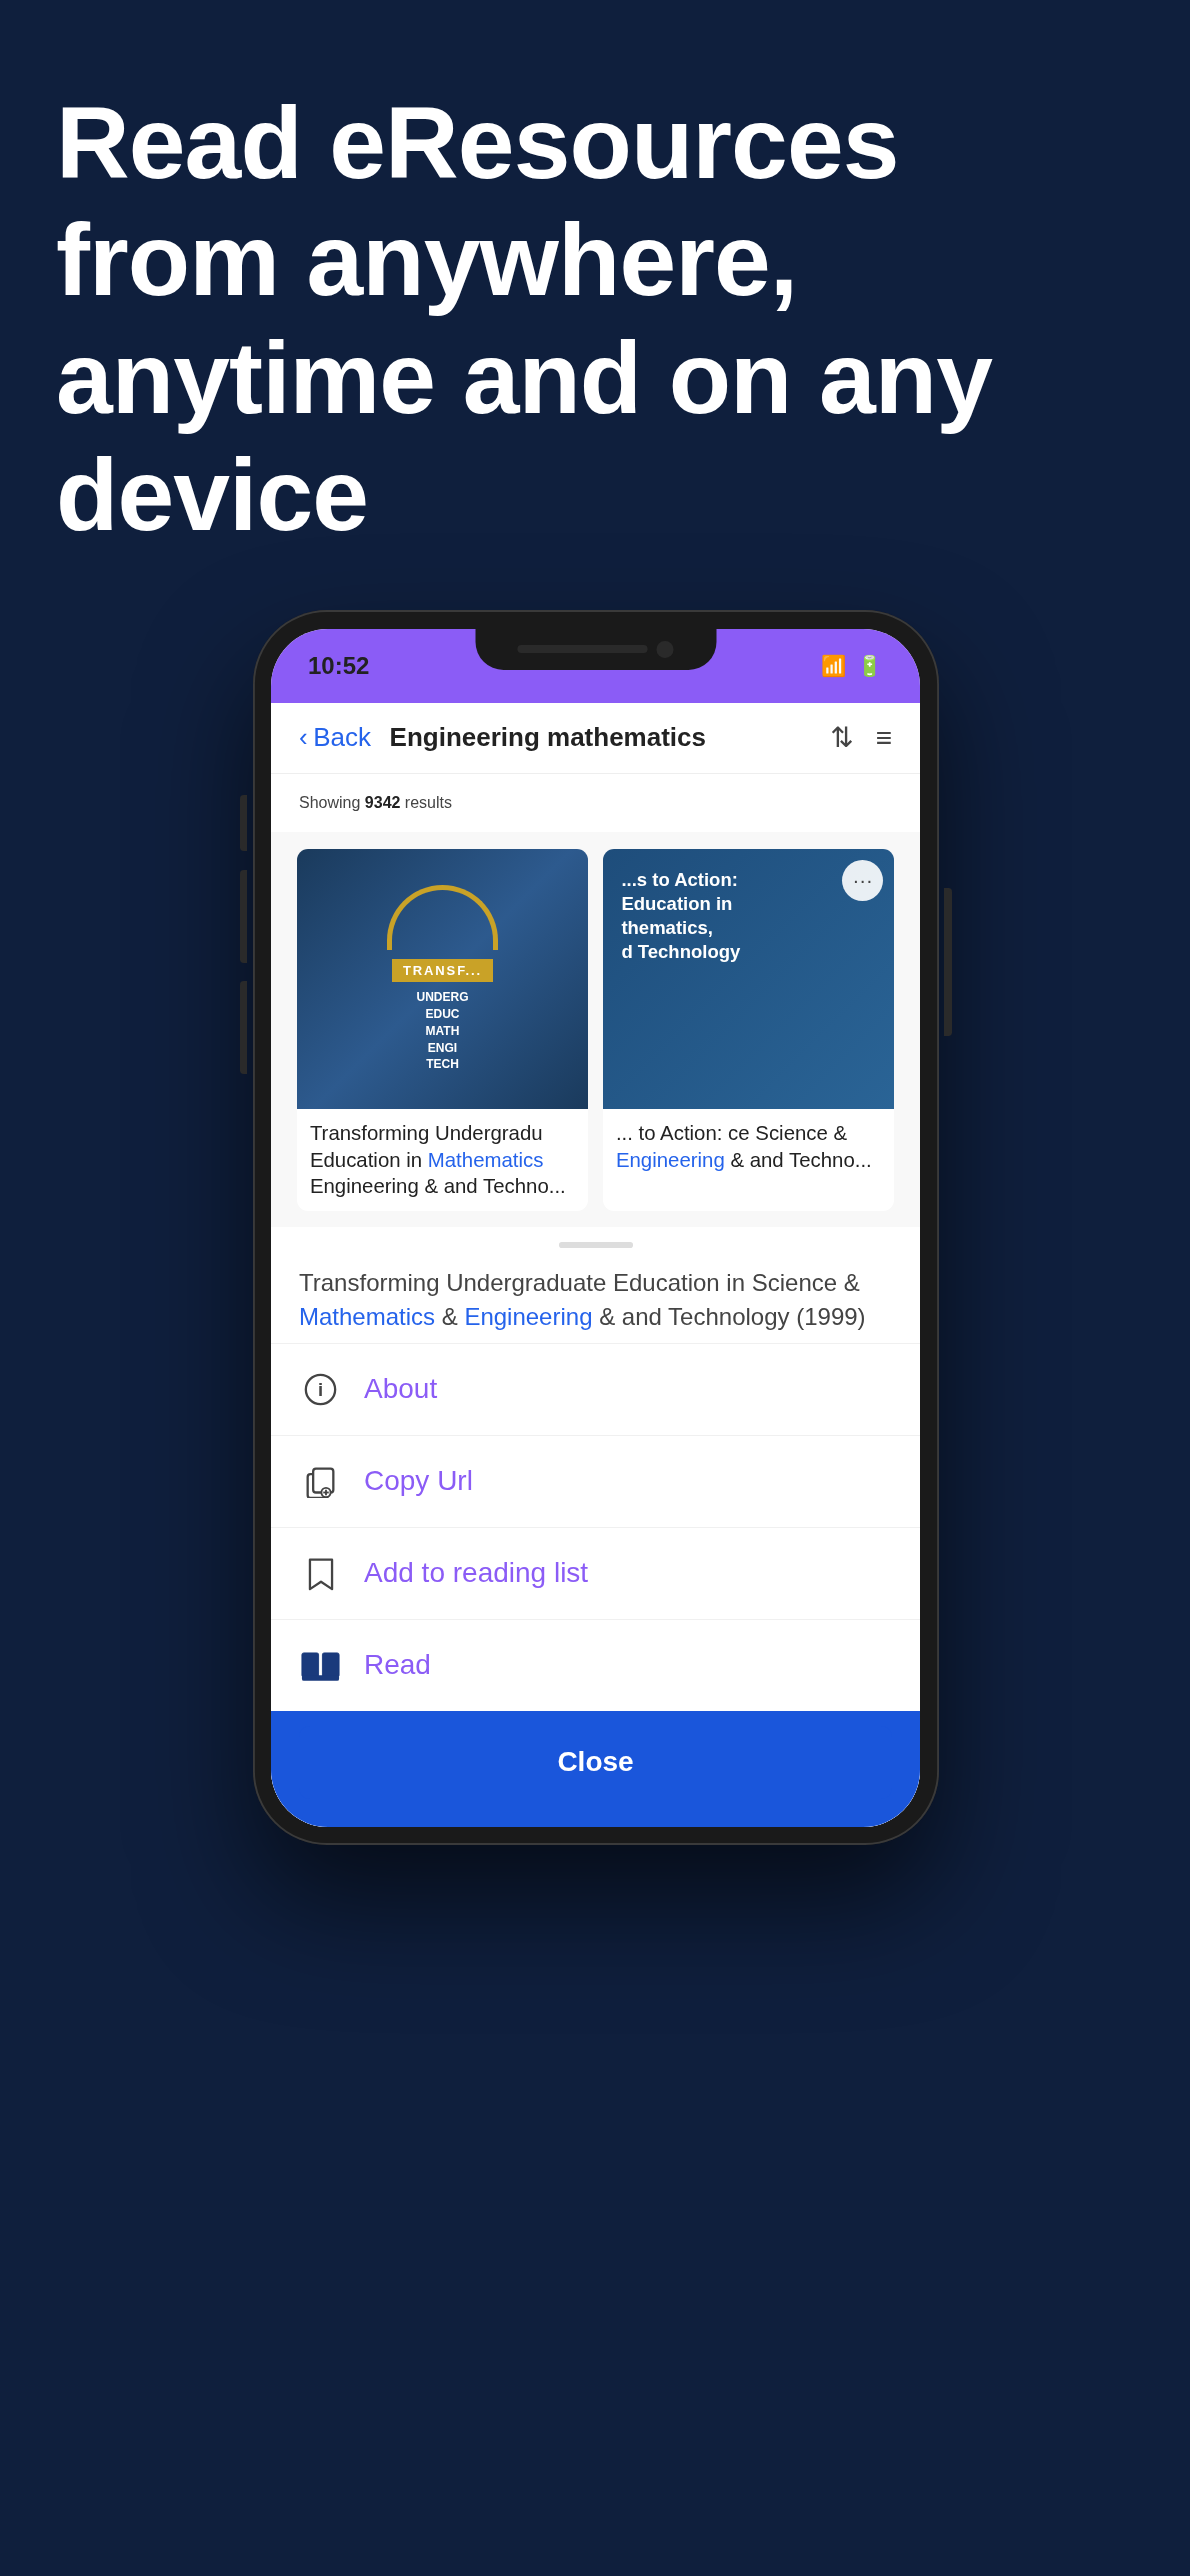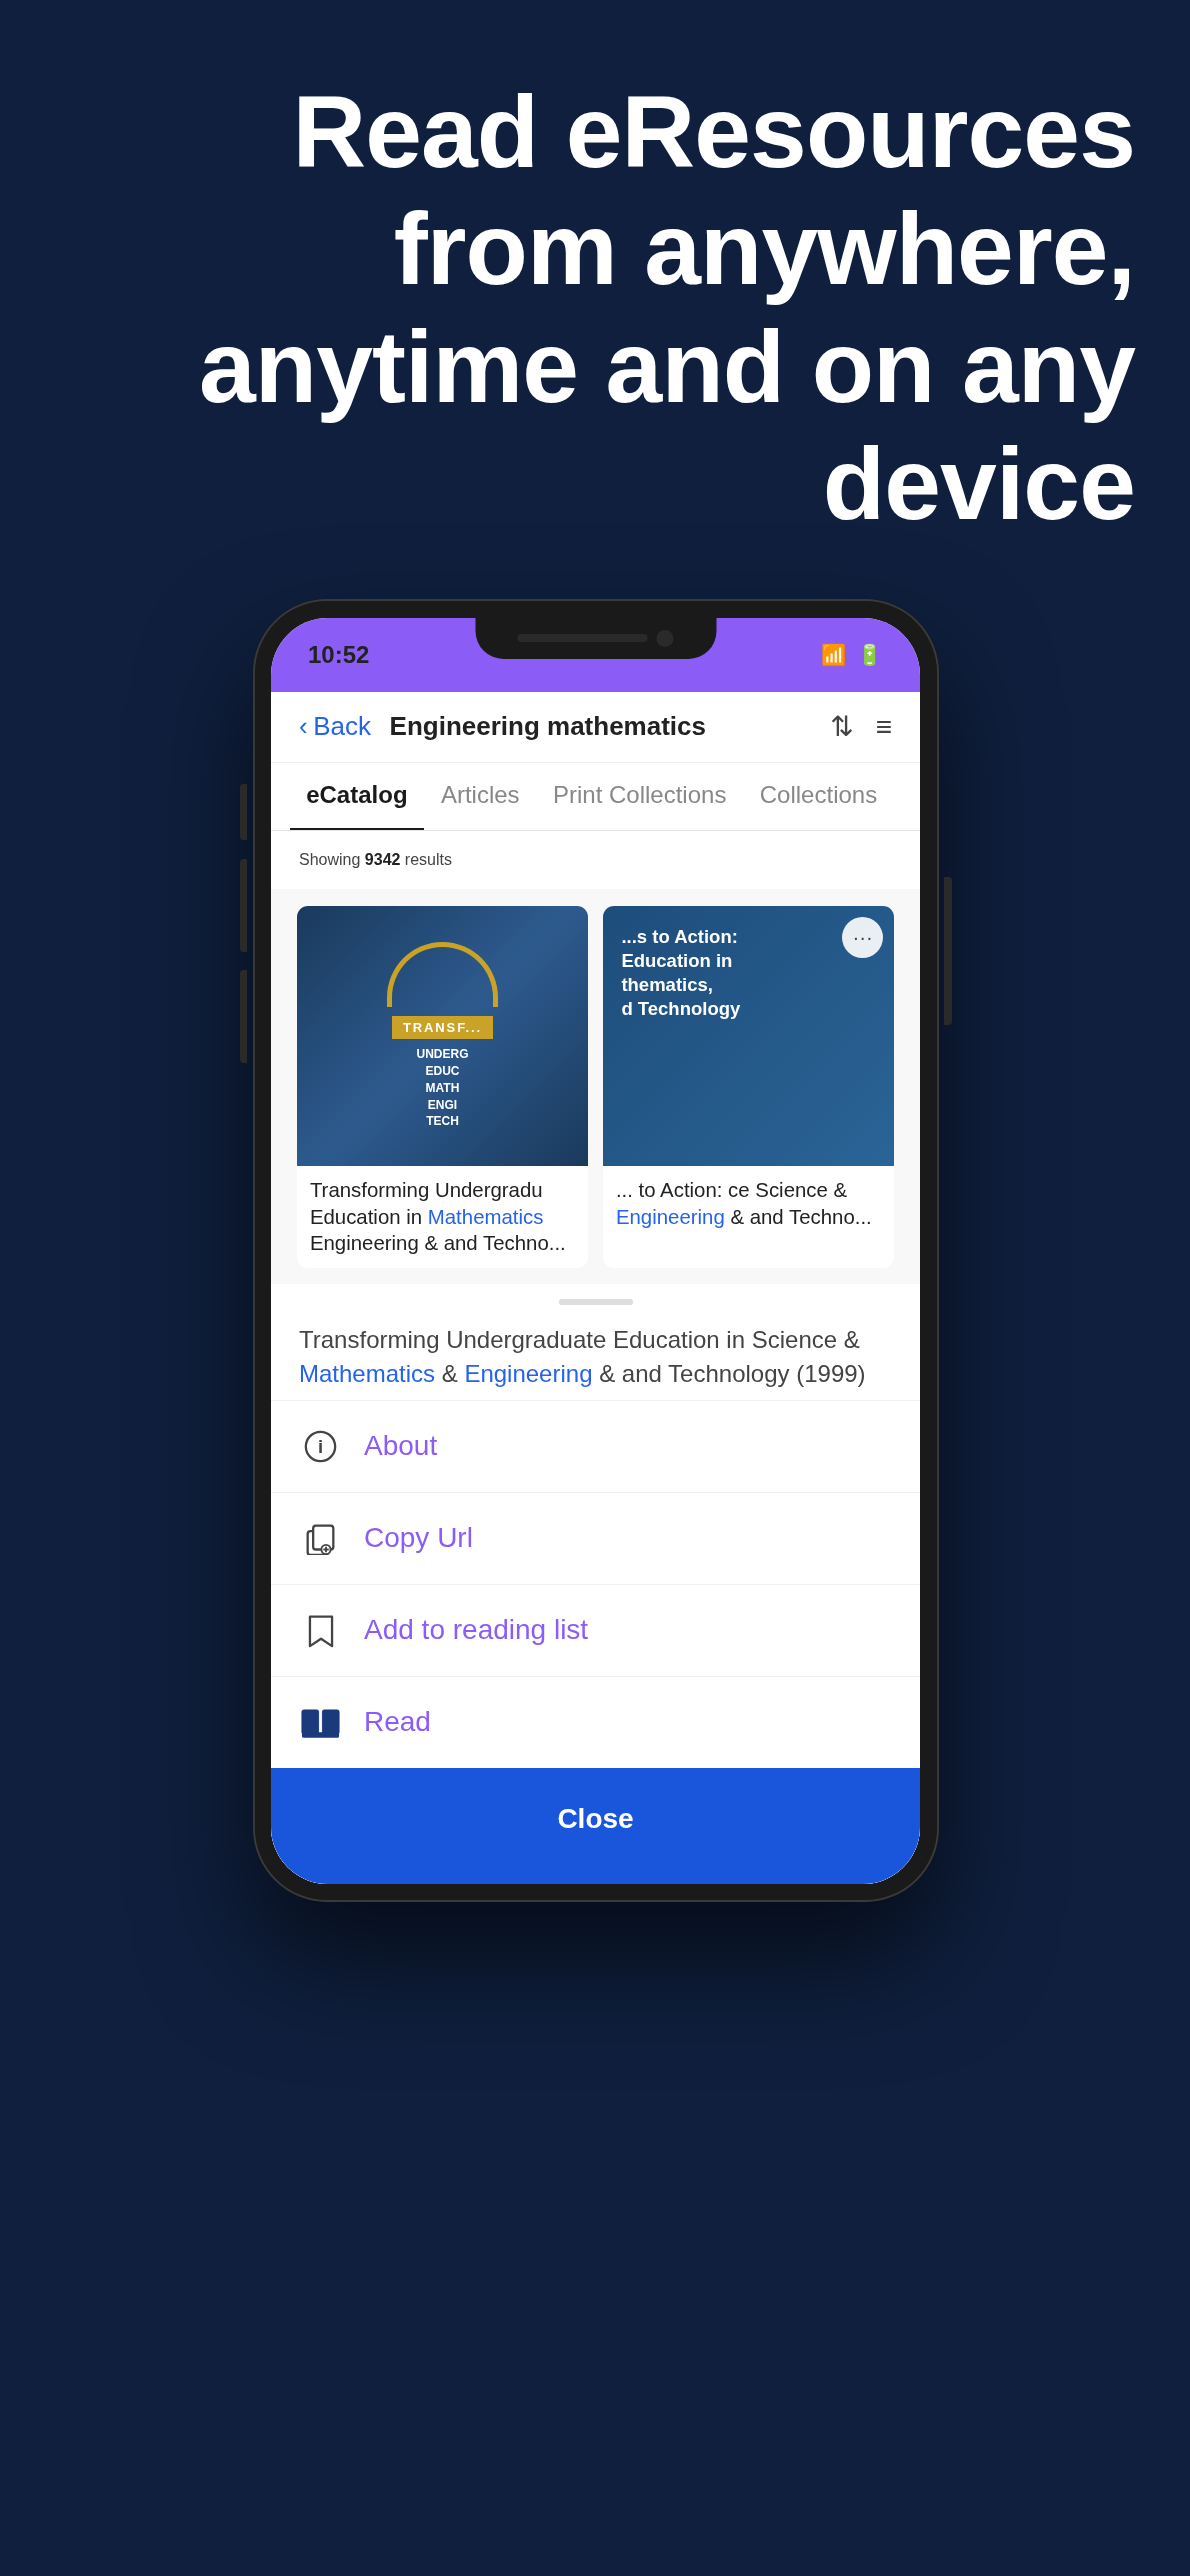--- a/index.html
+++ b/index.html
@@ -6,23 +6,24 @@
     body {
       width: 1191px;
       min-height: 2576px;
       background: #0f1f3d;
       font-family: -apple-system, BlinkMacSystemFont, 'Segoe UI', sans-serif;
       overflow-x: hidden;
     }
 
     
     .hero {
-      text-align: right;
+      text-align: left;
       padding: 74px 56px 56px;
       color: white;
+      margin-top: 11px;
     }
     .hero-title {
       font-size: 102px;
       font-weight: 700;
       line-height: 1.15;
       letter-spacing: -0.9px;
     }
 
     
     .phone-container {
@@ -468,26 +469,20 @@
             <span class="nav-back-arrow">‹</span>
             <span>Back</span>
           </div>
           <div class="nav-title">Engineering mathematics</div>
           <div class="nav-icons">
             <span class="nav-icon">⇅</span>
             <span class="nav-icon">≡</span>
           </div>
         </div>
 
-        <div class="tabs-bar">
-          <div class="tab-item active">eCatalog</div>
-          <div class="tab-item">Articles</div>
-          <div class="tab-item">Print Collections</div>
-          <div class="tab-item">Collections</div>
-        </div>
 
         <div class="results-count">
           <span>Showing </span><strong>9342</strong><span> results</span>
         </div>
 
         <div style="position:relative;">
           <div class="book-grid">
 
             <div class="book-card">
               <div class="book-cover">

